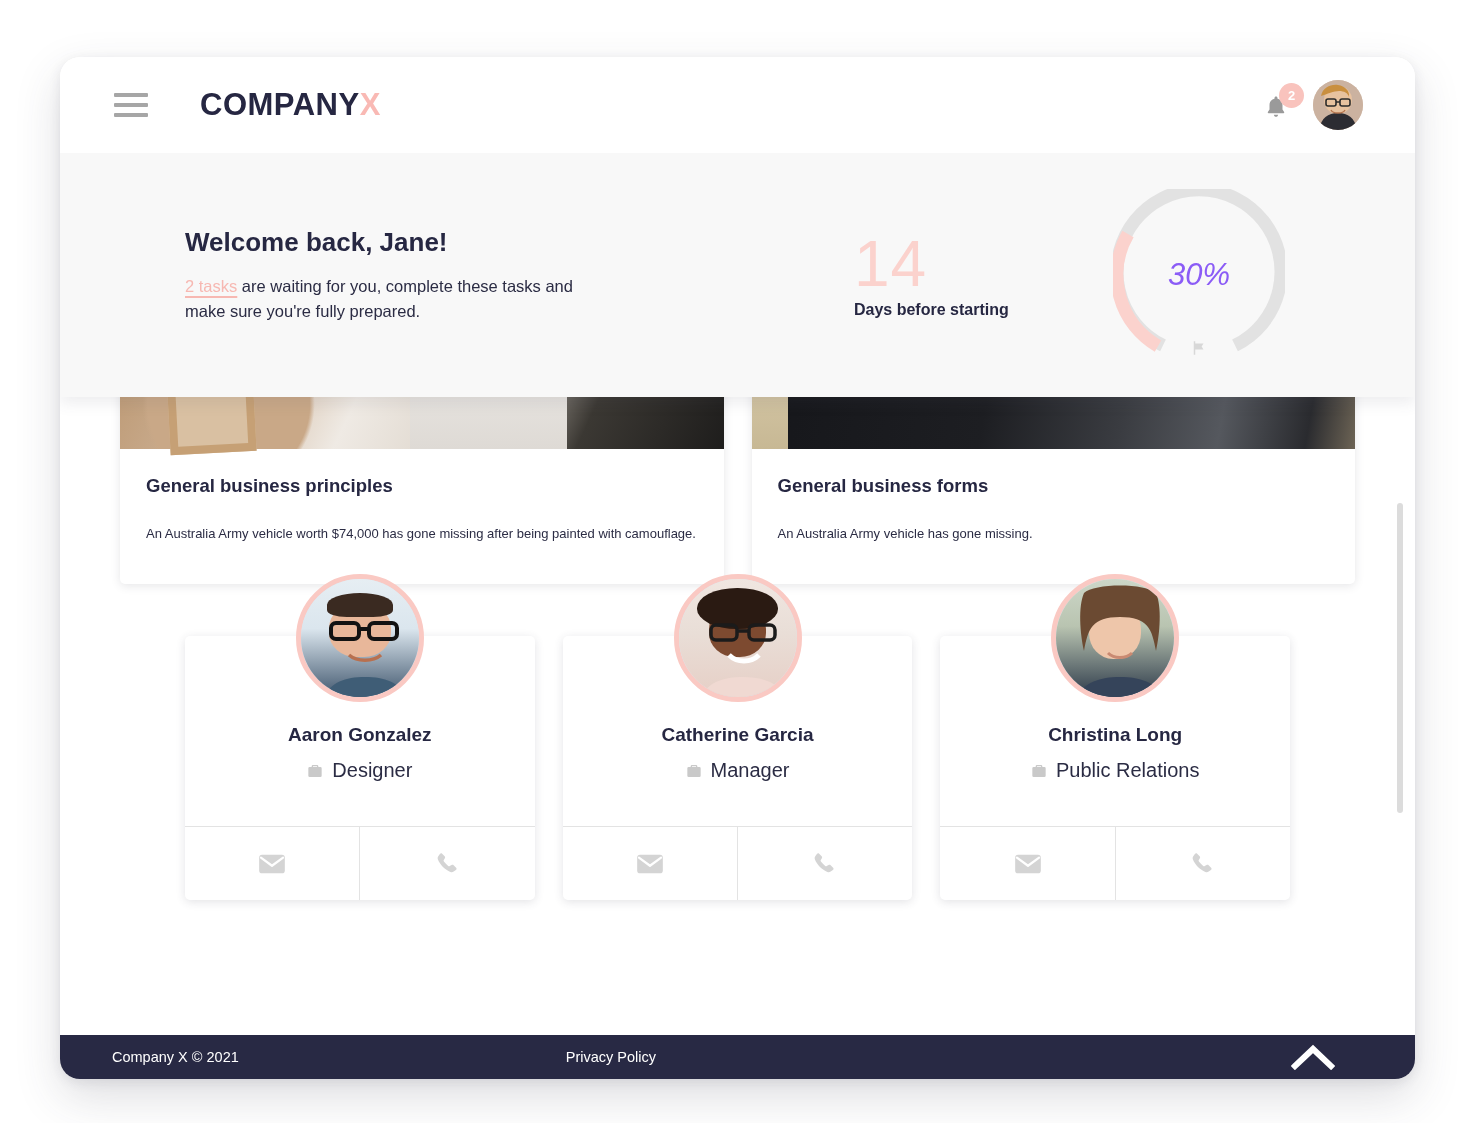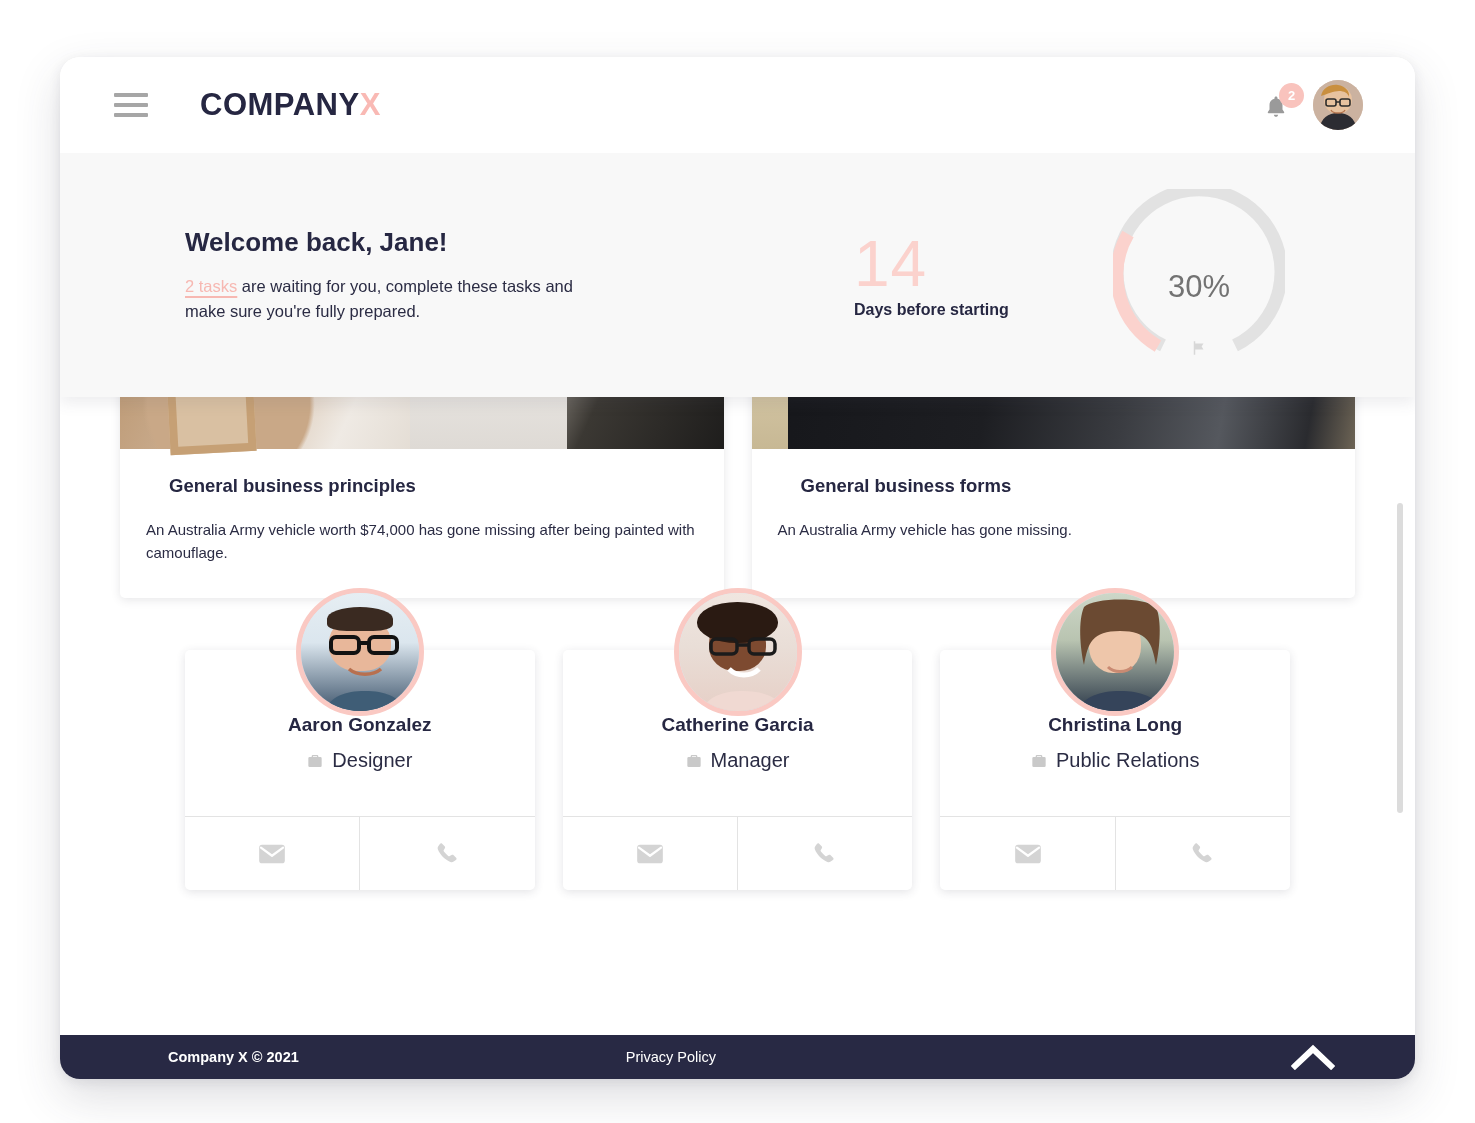--- a/index.html
+++ b/index.html
@@ -97,23 +97,23 @@
   }
   .days-label {
     margin-top: 5px;
     font-size: 16px; font-weight: bold; color: #262742;
   }
   .gauge-block {
     margin-left: 10px; margin-right: 130px;
     position: relative; width: 172px; height: 172px;
   }
   .gauge-value {
-    position: absolute; left: 0; top: 12px; width: 100%; height: 100%;
+    position: absolute; left: 0; top: 0; width: 100%; height: 100%;
     display: flex; align-items: center; justify-content: center;
-    font-size: 31px; color: #737373;
+    font-size: 31px; color: #8b5cf6; font-style: italic;
   }
   .gauge-flag {
     position: absolute; left: 50%; bottom: 4px;
     transform: translateX(-50%);
   }
 
   
   .content {
     position: absolute; left: 0; top: 96px;
     width: 100%; height: 882px;
@@ -154,23 +154,23 @@
   .article-img.img-b::before {
     content:""; position:absolute; left: 16%; top: 2%; width: 110px; height: 62px;
     background: linear-gradient(160deg,#f0efed,#cfcecb); transform: rotate(-20deg);
   }
   .article-img.img-b::after {
     content:""; position:absolute; left: 0; top: 0; width: 36px; height: 100%;
     background: linear-gradient(180deg,#e3d6b8,#c7b894);
   }
   .article-body { padding: 26px 26px 34px 26px; }
   .article-title {
-    font-size: 18.5px; font-weight: bold; color: #262742; margin-bottom: 21px; margin-left: 23px;
-  }
-  .article-desc { font-size: 15px; color: #2b2c44; line-height: 23px; }
+    font-size: 18.5px; font-weight: bold; color: #262742; margin-bottom: 21px;
+  }
+  .article-desc { font-size: 13px; color: #2b2c44; line-height: 32px; }
 
   
   .contacts-head {
     font-size: 23px; font-weight: bold; color: #262742;
     margin: 60px 0 0 128px;
   }
   .contacts-row {
     display: flex; gap: 28px;
     padding: 0 125px; margin-top: 52px;
   }
@@ -200,21 +200,21 @@
     background:#7d4a30; border-radius:46%; }
   .ph-b::after { content:""; position:absolute; left:16%; top:8%; width:68%; height:34%;
     background:#2a1a12; border-radius:50%; }
   .ph-c { background: linear-gradient(180deg,#cdd7c8 0%,#b9c4b1 40%,#2d3a4a 100%); }
   .ph-c::before { content:""; position:absolute; left:28%; top:20%; width:44%; height:48%;
     background:#eec6aa; border-radius:46%; }
   .ph-c::after { content:""; position:absolute; left:18%; top:8%; width:64%; height:56%;
     background:#6b4a32; border-radius:50% 50% 36% 36%; z-index:-1; }
   .contact-name {
     text-align: center; font-size: 19px; font-weight: bold; color: #262742;
-    margin-top: 0;
+    margin-top: 24px;
   }
   .contact-role-row {
     display: flex; align-items: center; justify-content: center;
     gap: 9px; margin-top: 13px; padding-bottom: 44px;
   }
   .contact-role { font-size: 20px; color: #2b2c44; }
   .contact-actions {
     display: flex; border-top: 1px solid #e3e3e3; height: 74px;
   }
   .contact-action {
@@ -236,21 +236,21 @@
   }
 
   
   .footer {
     position: absolute; left: 0; bottom: 0;
     width: 100%; height: 44px;
     background: #282944;
     display: flex; align-items: center;
     color: #ffffff; font-size: 14.5px;
   }
-  .footer-copy { margin-left: 108px; font-weight: bold; }
+  .footer-copy { margin-left: 52px; }
   .footer-privacy { margin-left: 327px; cursor: pointer; }
   .footer-top-btn {
     margin-left: auto; margin-right: 80px;
     cursor: pointer; display: flex; align-items: center;
   }
 </style>
 </head>
 <body>
 
 <div class="app-window">

